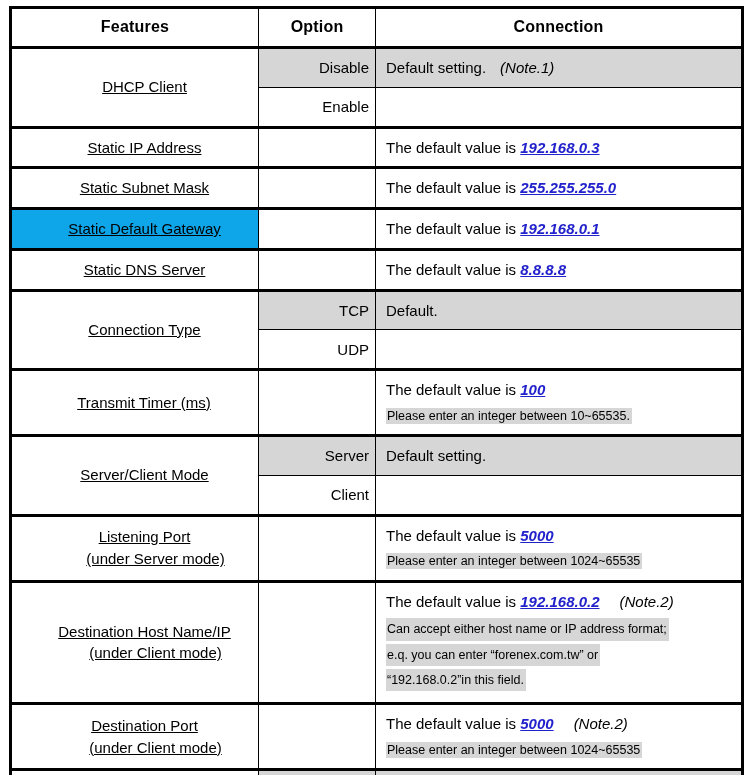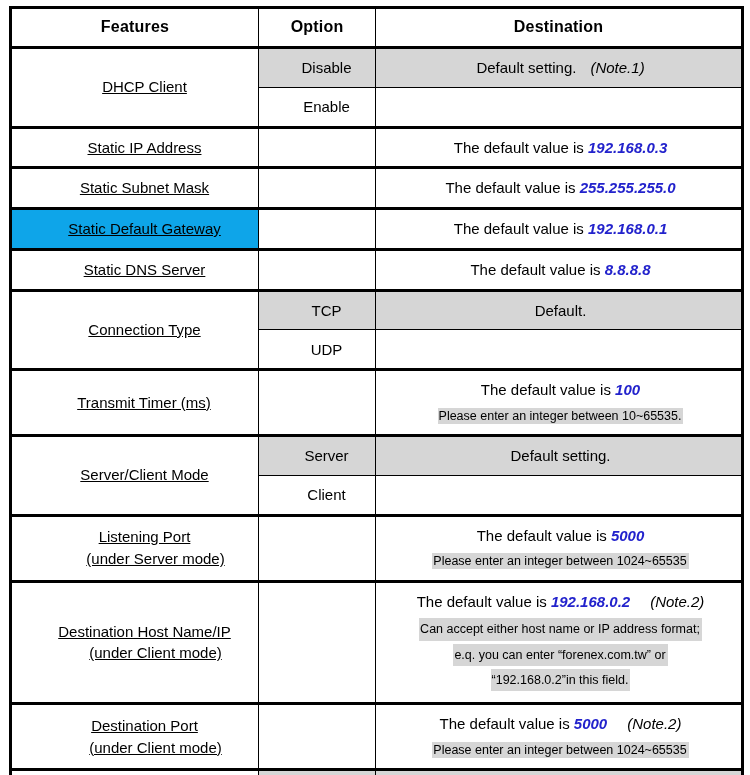--- a/index.html
+++ b/index.html
@@ -58,44 +58,45 @@
     text-decoration: underline;
   }
   td.feature .sub {
     display: block;
     padding-left: 22px;
   }
 
   
   td.option {
     font-size: 15px;
-    text-align: center;
+    text-align: right;
     padding: 8px 6px 8px 25px;
     line-height: 1.4;
   }
 
   
   td.desc {
     font-size: 15px;
-    text-align: center;
+    text-align: left;
     padding: 8px 6px 8px 10px;
     line-height: 1.45;
     border-right: none;
   }
 
   
   tr.shaded > td { background: #d6d6d6; }
 
   
   tr.group-top > td { border-top: 3px solid #000000; }
 
   .val {
     color: #2222cc;
     font-style: italic;
     font-weight: bold;
+    text-decoration: underline;
   }
   .note {
     font-style: italic;
     margin-left: 20px;
     white-space: nowrap;
   }
   .note.tight { margin-left: 14px; }
   .hint {
     display: block;
     font-size: 12.5px;
@@ -118,21 +119,21 @@
   <table class="spec">
     <colgroup>
       <col class="c-features">
       <col class="c-option">
       <col class="c-desc">
     </colgroup>
     <thead>
       <tr>
         <th>Features</th>
         <th>Option</th>
-        <th>Destination</th>
+        <th>Connection</th>
       </tr>
     </thead>
     <tbody id="table-body">
         <tr class="shaded group-top">
           <td class="feature" rowspan="2" style="background: rgb(255, 255, 255);"><span>DHCP Client</span></td>
           <td class="option"><span>Disable</span></td>
           <td class="desc">
             <div><span>Default setting.</span><span class="note tight">(Note.1)</span></div>
           </td>
         </tr>

